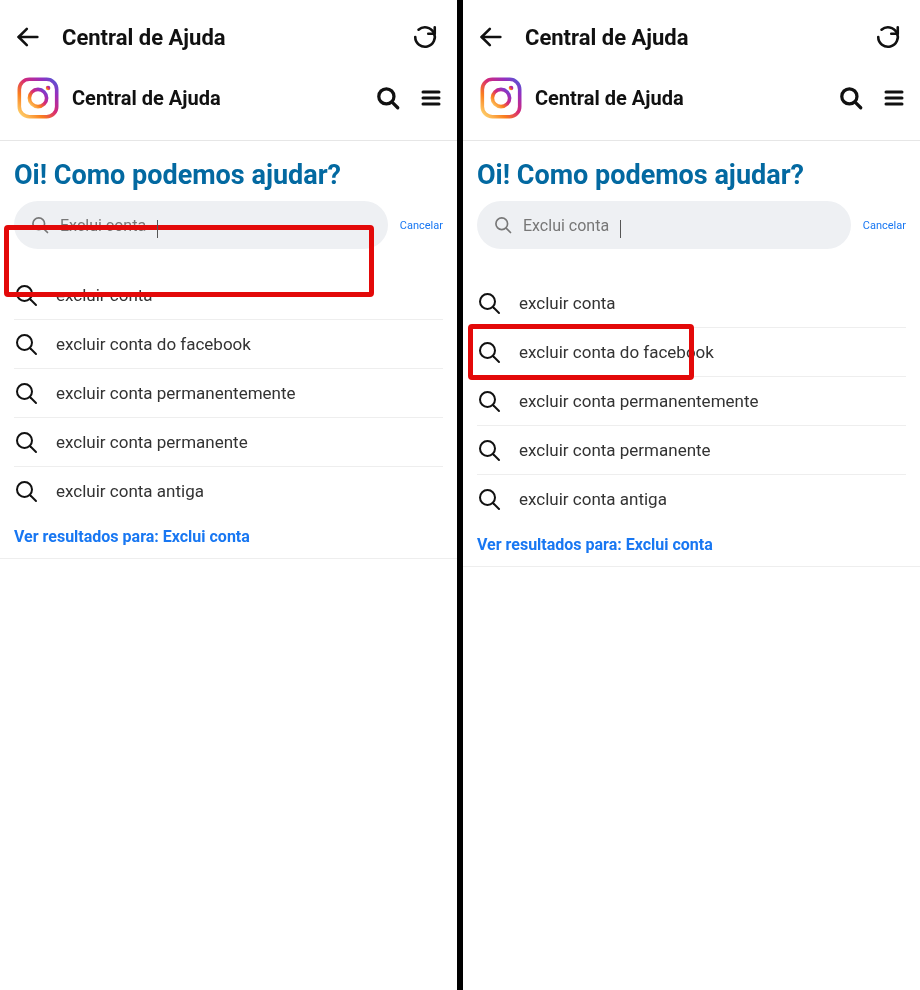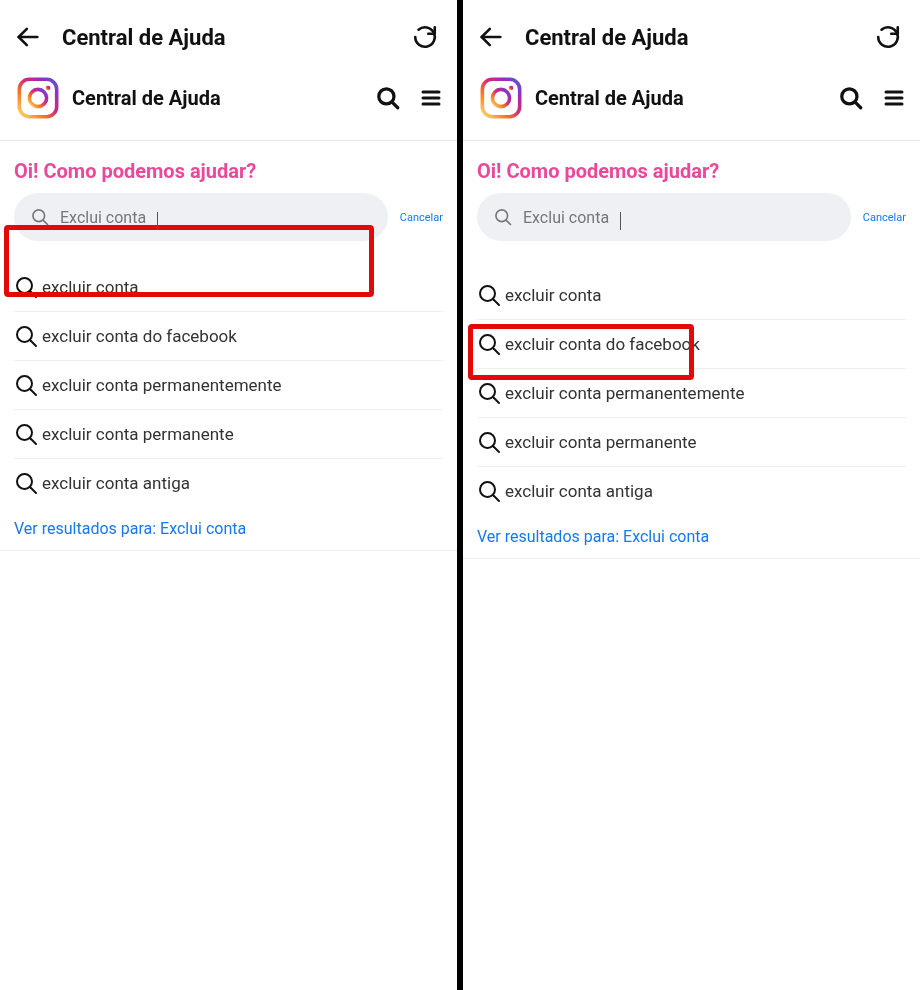--- a/index.html
+++ b/index.html
@@ -78,23 +78,23 @@
     align-items:center;
   }
   .brandbar .bicon {
     cursor:pointer;
     display:flex;
     align-items:center;
     justify-content:center;
   }
 
   .help-heading {
-    font-size: 20px;
+    font-size: 27px;
     font-weight: 700;
-    color: #ec4899;
+    color: #0369a1;
     padding: 18px 14px 10px 14px;
   }
 
   .searchrow {
     display: flex;
     align-items: center;
     padding: 0 14px;
     gap: 8px;
   }
   .searchpill {
@@ -139,21 +139,21 @@
   .hl-sugg {
     position:absolute;
   }
 
   .suggestions {
     padding: 30px 14px 0 14px;
   }
   .sugg {
     display:flex;
     align-items:center;
-    gap: 4px;
+    gap: 18px;
     border-bottom: 1px solid #eee;
     padding: 12px 0;
     cursor:pointer;
   }
   .sugg:first-child { padding-top: 4px; }
   .sugg .sicon {
     width: 24px;
     height: 24px;
     display:flex;
     align-items:center;
@@ -169,21 +169,21 @@
   .hr-sep {
     margin-left: 54px;
     border: none;
     border-bottom: 1px solid #eee;
   }
 
   .see-results {
     padding: 12px 14px;
     font-size: 16px;
     color: #1877f2;
-    font-weight: 400;
+    font-weight: 700;
     cursor:pointer;
     border-bottom: 1px solid #eee;
   }
 </style>
 </head>
 <body>
 
 <div class="pane">
 
   <div class="topbar">

